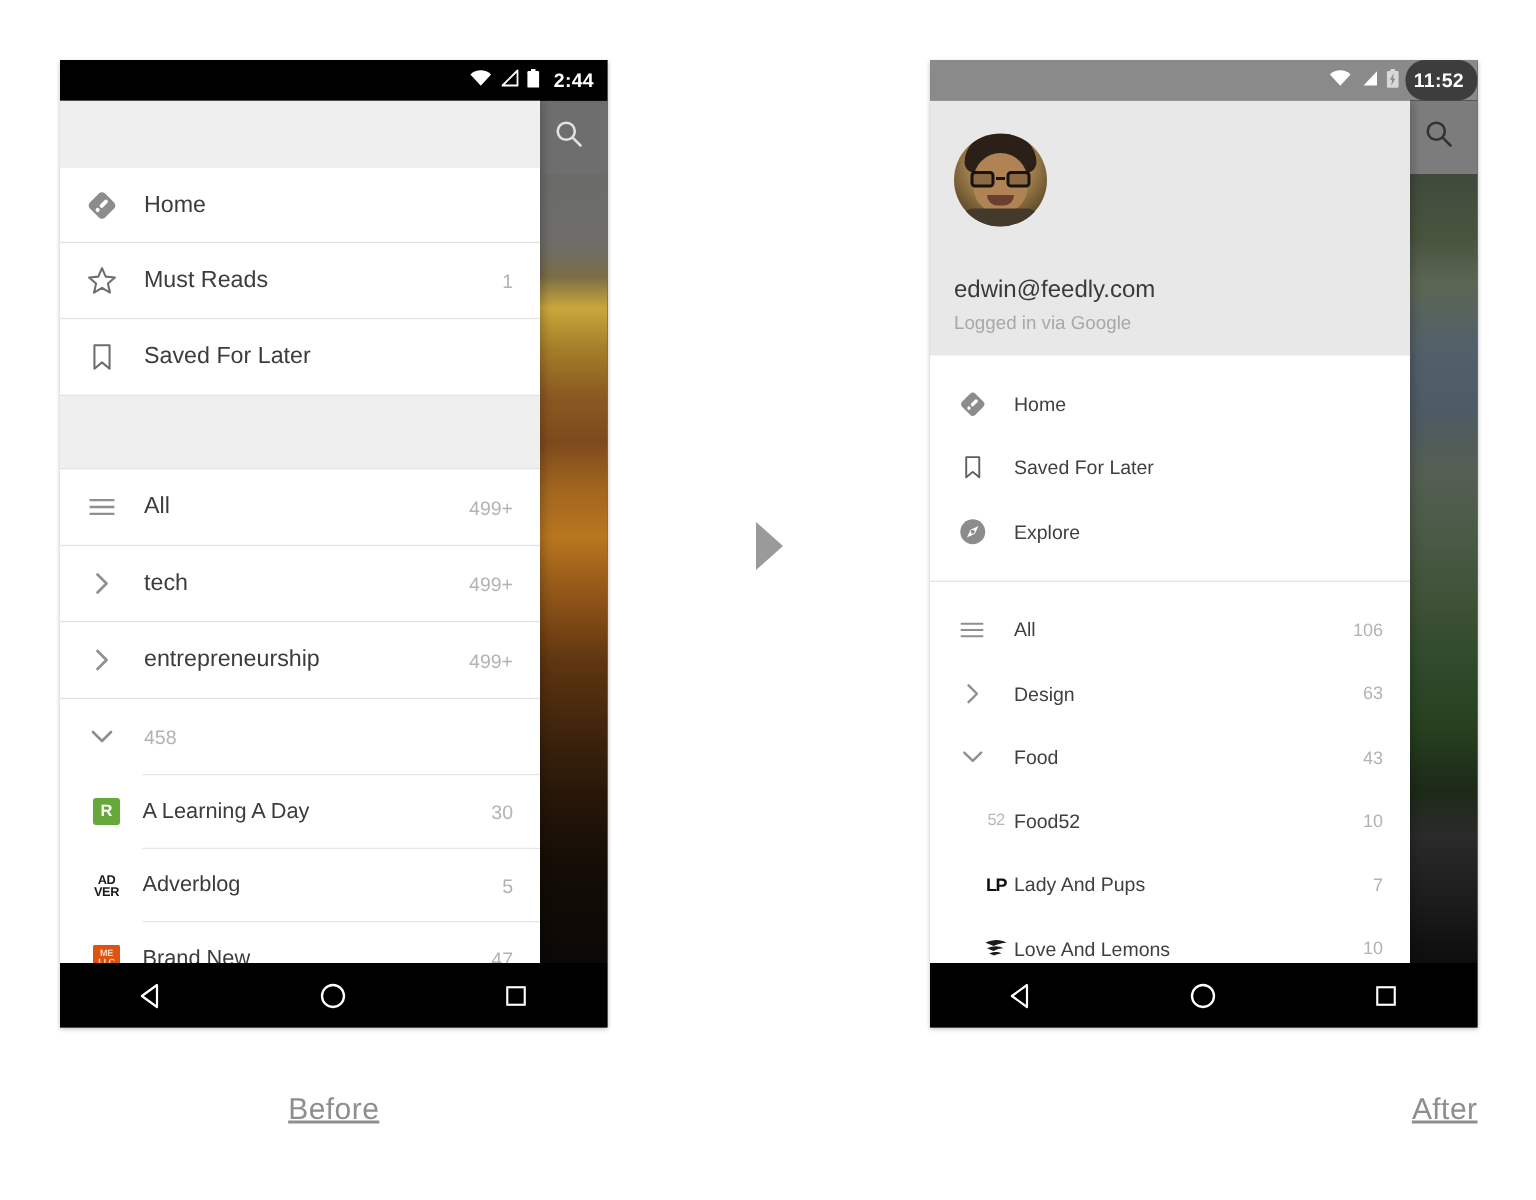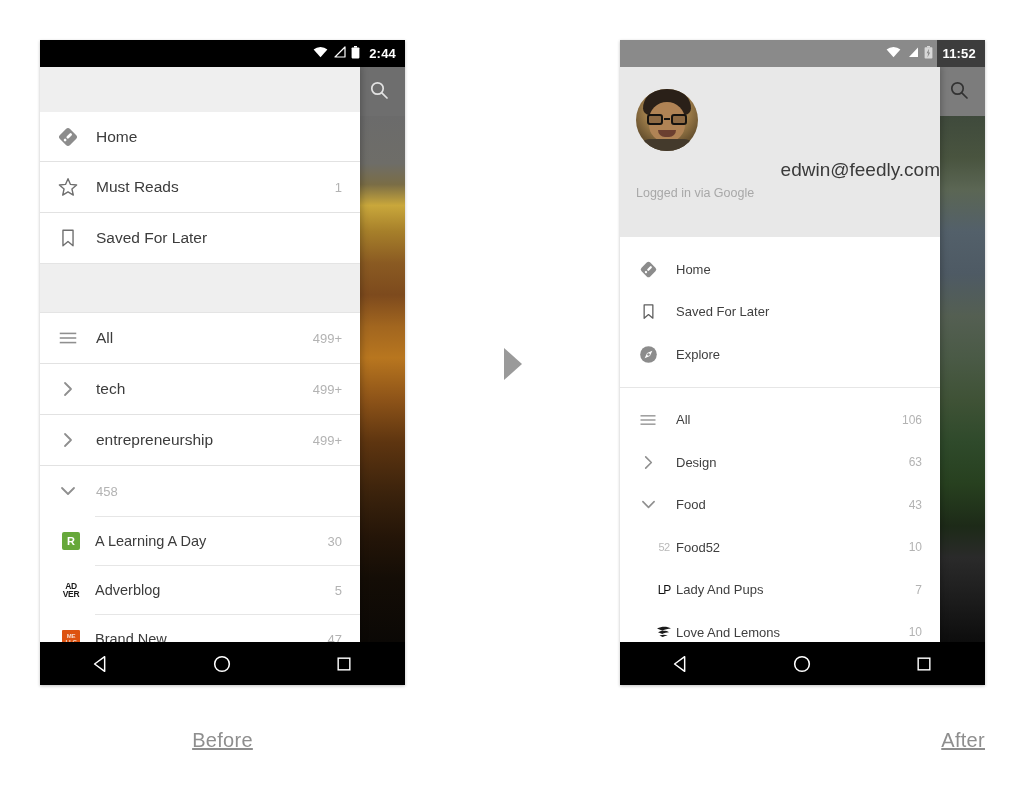--- a/index.html
+++ b/index.html
@@ -28,21 +28,21 @@
   .statusbar {
     position:absolute; left:0; top:0; width:365px; height:27px;
     display:flex; align-items:center; justify-content:flex-end;
     color:#fff; font-size:13px; font-weight:bold; z-index:40;
     box-sizing:border-box;
   }
   .statusbar.dark { background:#000; }
   .statusbar.grey { background:#8a8a8a; }
   .sb-icons { display:flex; align-items:center; gap:5px; margin-right:4px; }
   .sb-clockwrap { display:flex; align-items:center; height:27px; padding:0 9px 0 5px; }
-  .statusbar.grey .sb-clockwrap { background:#3d3d3d; }
+  .statusbar.grey .sb-clockwrap { background:#3d3d3d;border-radius:13px; }
   .sb-clock { font-size:13px; letter-spacing:0.2px; }
 
   
   .bg-content { position:absolute; left:0; top:27px; width:365px; height:575px; overflow:hidden; }
   .bg-toolbar {
     position:absolute; left:0; top:0; width:365px; height:49px;
     background:#6e6e6e;
     display:flex; align-items:center; justify-content:flex-end;
   }
   .bg-toolbar.lite { background:#7c7c7c; }
@@ -93,21 +93,21 @@
     position:relative; overflow:hidden;
   }
   .av-hair{position:absolute;left:7px;top:0;width:48px;height:26px;border-radius:24px 24px 8px 8px;background:#2a2018;}
   .av-face{position:absolute;left:13px;top:13px;width:36px;height:40px;border-radius:18px 18px 17px 17px;background:#b08355;}
   .av-glasses{position:absolute;left:10px;top:25px;width:42px;height:11px;}
   .av-glasses i{position:absolute;top:0;width:16px;height:11px;border:2px solid #161310;border-radius:3px;box-sizing:border-box;background:rgba(40,30,20,0.25);}
   .av-glasses i.l{left:1px;} .av-glasses i.r{right:1px;}
   .av-glasses b{position:absolute;left:18px;top:4px;width:6px;height:2px;background:#161310;}
   .av-mouth{position:absolute;left:22px;top:41px;width:18px;height:7px;border-radius:0 0 10px 10px;background:#6b3f30;}
   .av-body{position:absolute;left:2px;bottom:0;width:58px;height:12px;background:#443a2c;border-radius:14px 14px 0 0;}
-  .acct-email { margin-top:8px; font-size:19px; color:#3a3a3a;text-align:right; }
+  .acct-email { margin-top:34px; font-size:16px; color:#3a3a3a; }
   .acct-sub { margin-top:5px; font-size:12.5px; color:#a8a8a8; }
 
   
   .row {
     position:relative; display:flex; align-items:center;
     box-sizing:border-box; background:#fff;
   }
   .row .lead { width:56px; display:flex; align-items:center; justify-content:center; flex:0 0 56px; }
   .row .label { flex:1 1 auto; color:#3c3c3c; }
   .row .count { color:#b3b3b3; }
@@ -134,21 +134,21 @@
   .after .group-pad { height:11px; background:#fff; }
   .after .row.feed .lead { width:56px; flex:0 0 56px; justify-content:flex-end; padding-right:3px; box-sizing:border-box;}
 
   
   .fav { width:18px; height:18px; display:flex; align-items:center; justify-content:center;
          font-size:9px; font-weight:bold; color:#fff; line-height:1; }
   .fav.green { background:#66a83a; border-radius:2px; font-size:11px; }
   .fav.orange { background:#dd5310; border-radius:1px; font-size:6px; color:#f6d8c8; flex-direction:column; letter-spacing:-0.2px;}
   .fav.txt { color:#1a1a1a; font-size:8.5px; font-weight:bold; line-height:8px; text-align:center; letter-spacing:-0.3px;}
   .fav.grey52 { color:#b9b9b9; font-size:11px; font-weight:normal; letter-spacing:-0.5px;}
-  .fav.lp { color:#101010; font-size:12px; font-weight:normal; letter-spacing:-1px;}
+  .fav.lp { color:#101010; font-size:12px; font-weight:bold; letter-spacing:-1px;}
 
   
   .feedly-logo { width:22px; height:22px; }
   .feedly-logo.sm { width:19px; height:19px; }
 
   
   .arrow { position:absolute; left:502px; top:348px; }
   .caption {
     position:absolute; top:729px; font-size:20px; color:#8e8e8e; font-weight:normal;
     width:365px; text-align:center; letter-spacing:0.3px;text-decoration:underline;

